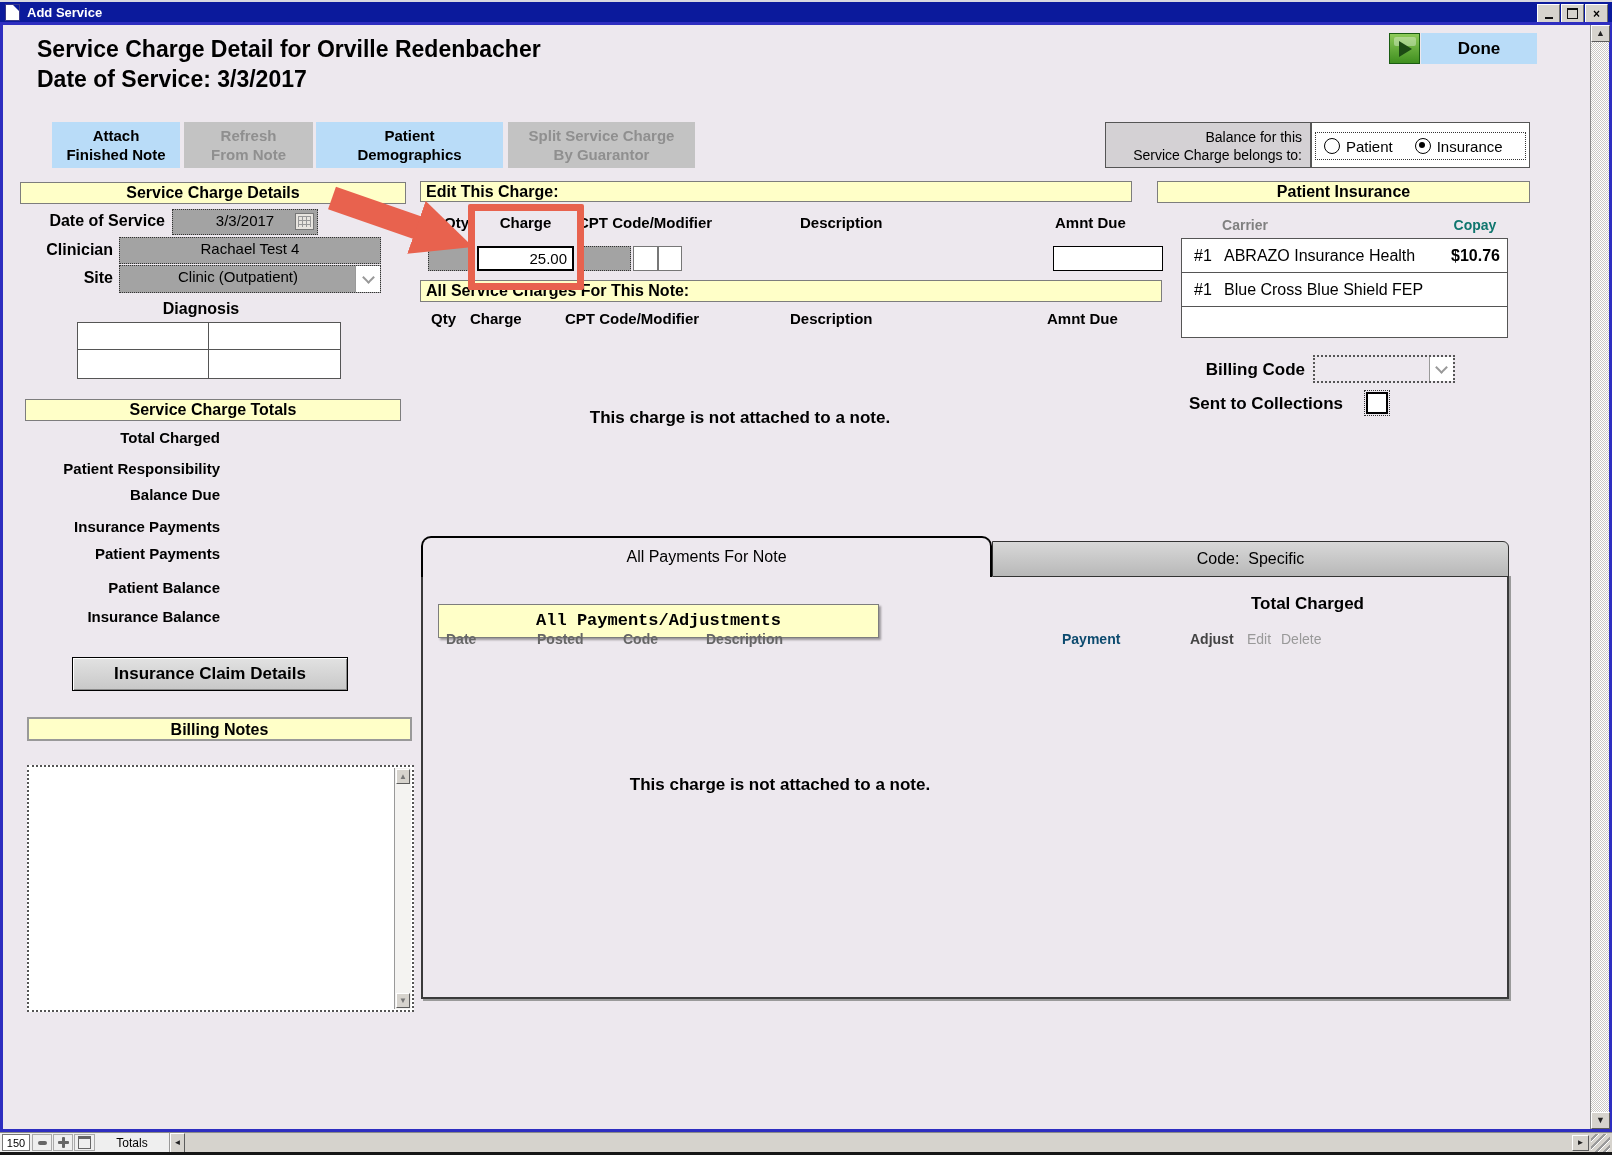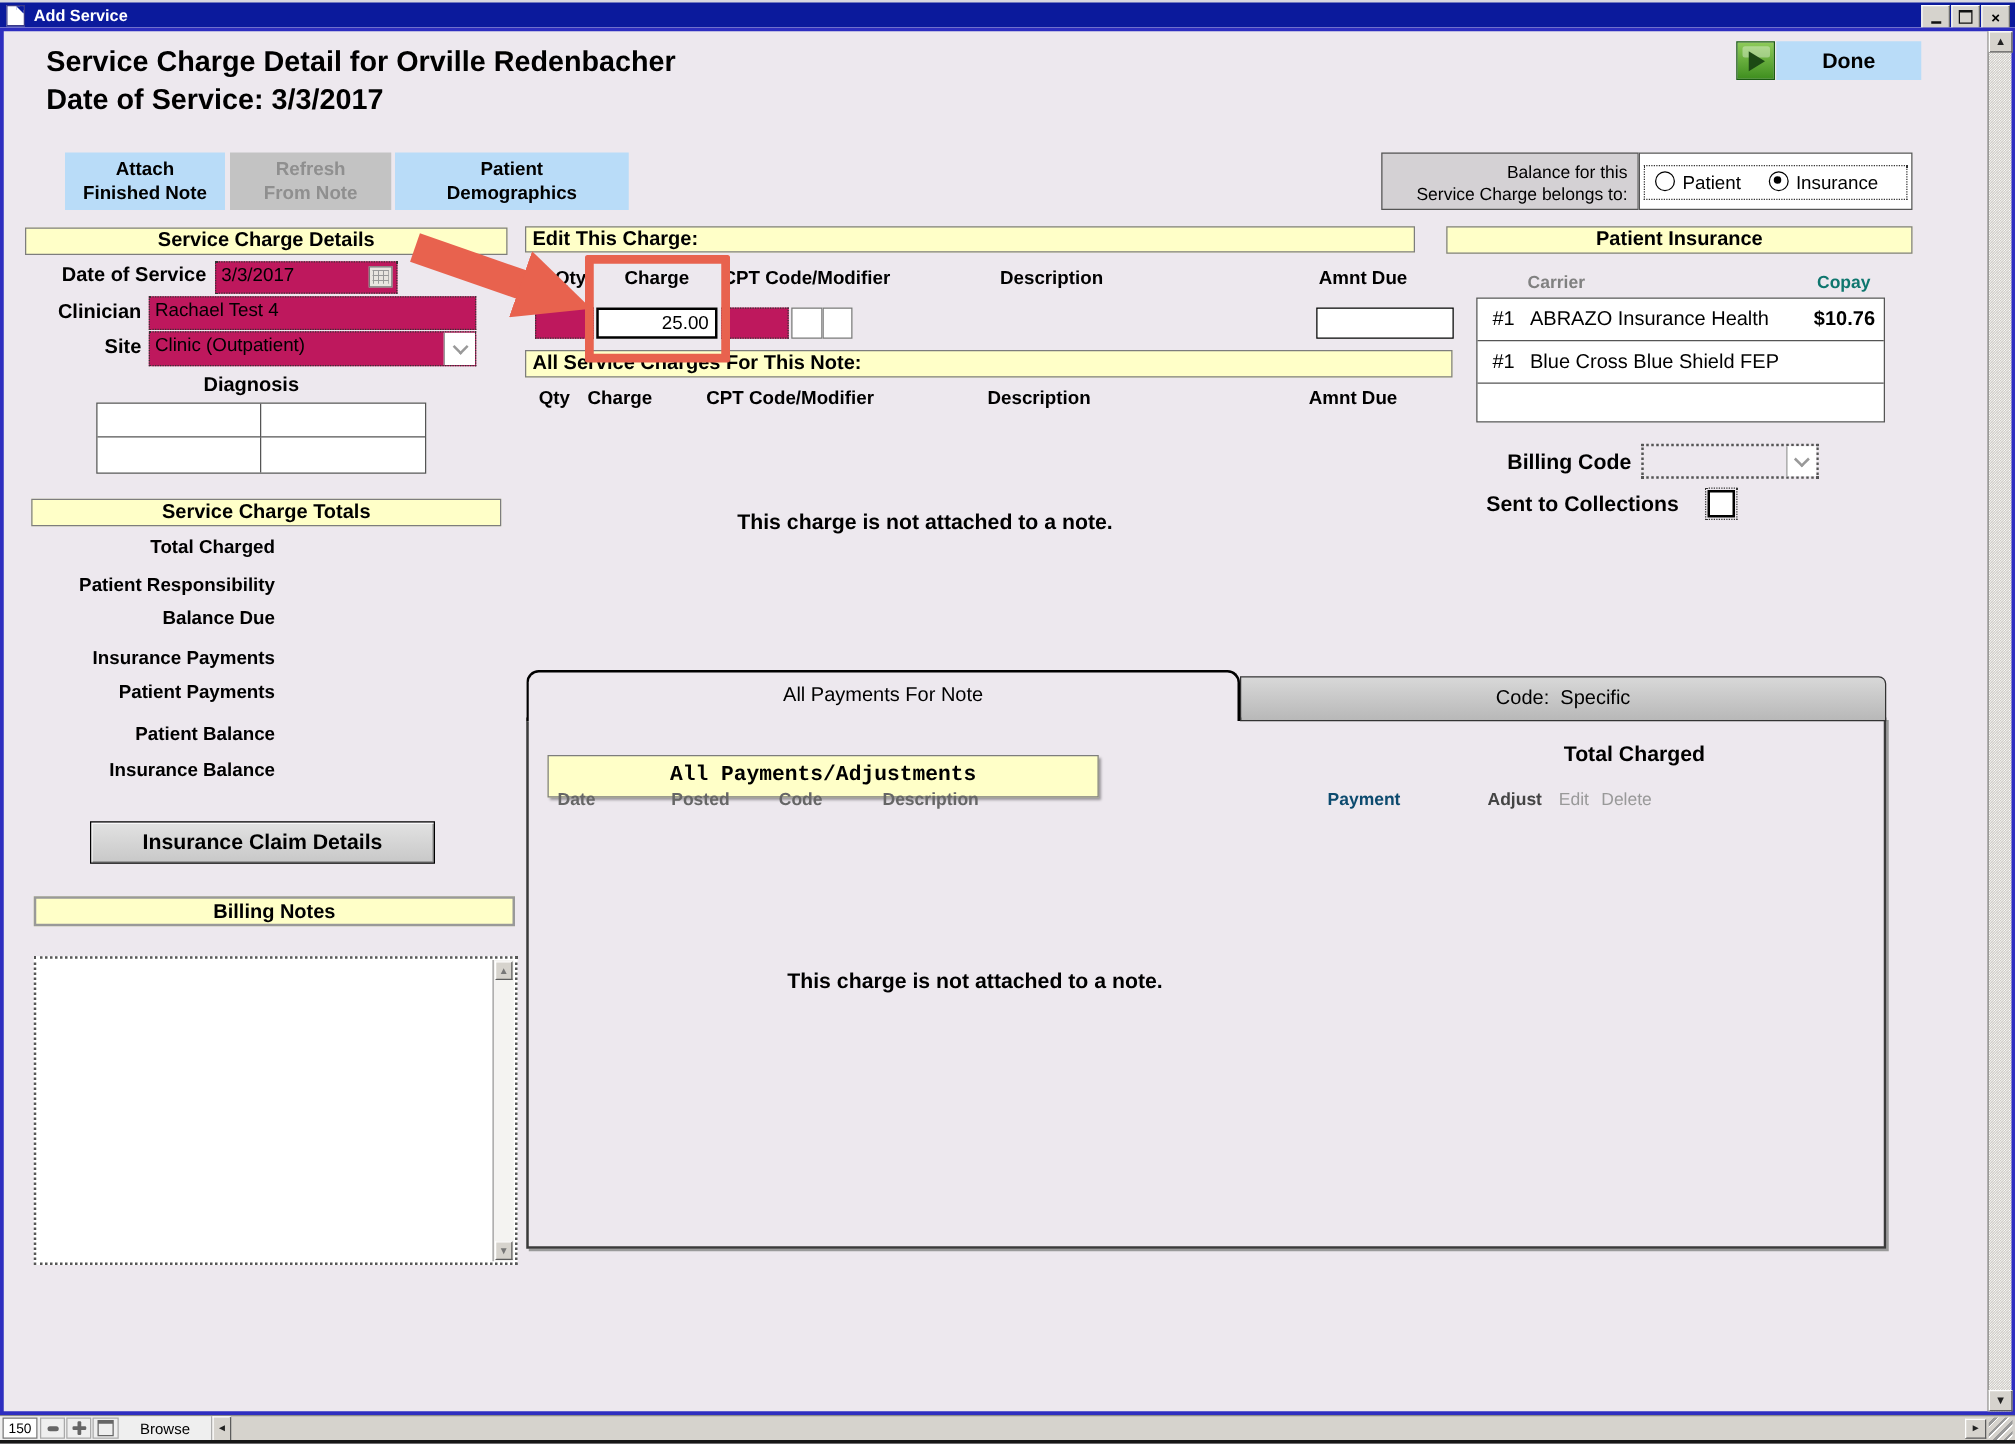--- a/index.html
+++ b/index.html
@@ -24,21 +24,21 @@
     text-align:center;line-height:20px;white-space:nowrap;overflow:hidden;}
   .ybar.left{text-align:left;padding-left:5px;}
   
   .bigbtn{font-weight:bold;font-size:15px;line-height:19px;text-align:center;display:flex;
     flex-direction:column;justify-content:center;}
   .btn-blue{background:#B9DCF8;color:#000;}
   .btn-gray{background:#C3C3C3;color:#8F8F8F;}
   .lbl{font-weight:bold;font-size:16px;white-space:nowrap;}
   .val{font-size:15px;white-space:nowrap;}
   .colhdr{font-weight:bold;font-size:15px;white-space:nowrap;}
-  .dotted-input{background:#be185d;border:1px dotted #333;font-size:15px;padding:2px 4px;white-space:nowrap;overflow:hidden;}
+  .dotted-input{background:#a3a3a3;border:1px dotted #333;font-size:15px;padding:2px 4px;white-space:nowrap;overflow:hidden;text-align:center;}
   .chev{width:7px;height:7px;border-right:2px solid #999;border-bottom:2px solid #999;transform:rotate(45deg);margin-top:-3px;}
   .sb{background-color:#cbc8c3;background-image:linear-gradient(45deg,#fff 25%,transparent 25%,transparent 75%,#fff 75%),
      linear-gradient(45deg,#fff 25%,transparent 25%,transparent 75%,#fff 75%);
      background-size:2px 2px;background-position:0 0,1px 1px;}
   .sb-btn{background:#D6D3CD;border:1px solid;border-color:#fff #5c5c5c #5c5c5c #fff;
     display:flex;align-items:center;justify-content:center;font-size:9px;color:#222;line-height:1;}
   .radio{width:14px;height:14px;border:1px solid #000;border-radius:50%;background:#fff;display:inline-block;
     vertical-align:-2px;margin-right:6px;position:relative;}
   .radio.sel:after{content:"";position:absolute;left:3px;top:3px;width:6px;height:6px;border-radius:50%;background:#000;}
   .statusbar{left:0;top:1132px;width:1612px;height:20px;background:#D6D3CD;border-top:1px solid #8a8a8a;}
@@ -81,20 +81,24 @@
     <span>Finished Note</span>
   </div>
   <div class="abs bigbtn btn-gray" style="left:184px;top:122px;width:129px;height:46px;">
     <span>Refresh</span>
     <span>From Note</span>
   </div>
   <div class="abs bigbtn btn-blue" style="left:316px;top:122px;width:187px;height:46px;">
     <span>Patient</span>
     <span>Demographics</span>
   </div>
+  <div class="abs bigbtn btn-gray" style="left:508px;top:122px;width:187px;height:46px;">
+    <span>Split Service Charge</span>
+    <span>By Guarantor</span>
+  </div>
 
   <div class="abs" style="left:1105px;top:122px;width:206px;height:46px;background:#D4D1D4;border:1px solid #555;
        font-size:14px;text-align:right;padding:5px 8px 0 0;line-height:18px;">
     <div>Balance for this</div>
     <div>Service Charge belongs to:</div>
   </div>
   <div class="abs" style="left:1311px;top:122px;width:219px;height:46px;background:#fff;border:1px solid #555;">
     <div class="abs" style="left:3px;top:9px;right:3px;height:28px;border:1px dotted #333;display:flex;align-items:center;padding-left:8px;font-size:15px;">
       <span><span class="radio"></span><span>Patient</span></span>
       <span style="margin-left:22px;"><span class="radio sel"></span><span>Insurance</span></span>
@@ -258,21 +262,21 @@
     </div>
     <div class="abs" style="left:53px;top:1px;width:20px;height:17px;border:1px solid #aaa;display:flex;align-items:center;justify-content:center;">
       <span style="position:relative;width:11px;height:11px;">
         <span style="position:absolute;left:4px;top:0;width:3px;height:11px;background:#666;border-radius:1px;"></span>
         <span style="position:absolute;left:0;top:4px;width:11px;height:3px;background:#666;border-radius:1px;"></span>
       </span>
     </div>
     <div class="abs" style="left:74px;top:1px;width:21px;height:17px;border:1px solid #aaa;display:flex;align-items:center;justify-content:center;">
       <span style="width:11px;height:9px;border:1px solid #666;border-top-width:3px;"></span>
     </div>
-    <div class="abs" style="left:95px;top:2px;width:74px;height:16px;text-align:center;font-size:12px;line-height:16px;">Browse</div>
+    <div class="abs" style="left:95px;top:2px;width:74px;height:16px;text-align:center;font-size:12px;line-height:16px;">Totals</div>
     <div class="sb-btn abs" style="left:170px;top:0;width:15px;height:20px;font-size:8px;">
         <span>◄</span>
       </div>
     <div class="sb-btn abs" style="left:1572px;top:2px;width:17px;height:16px;font-size:8px;">
         <span>►</span>
       </div>
     <div class="abs grip" style="left:1591px;top:1px;width:19px;height:18px;"></div>
   </div>
   <div class="abs" style="left:0;top:1152px;width:1612px;height:3px;background:#161616;"></div>
 

